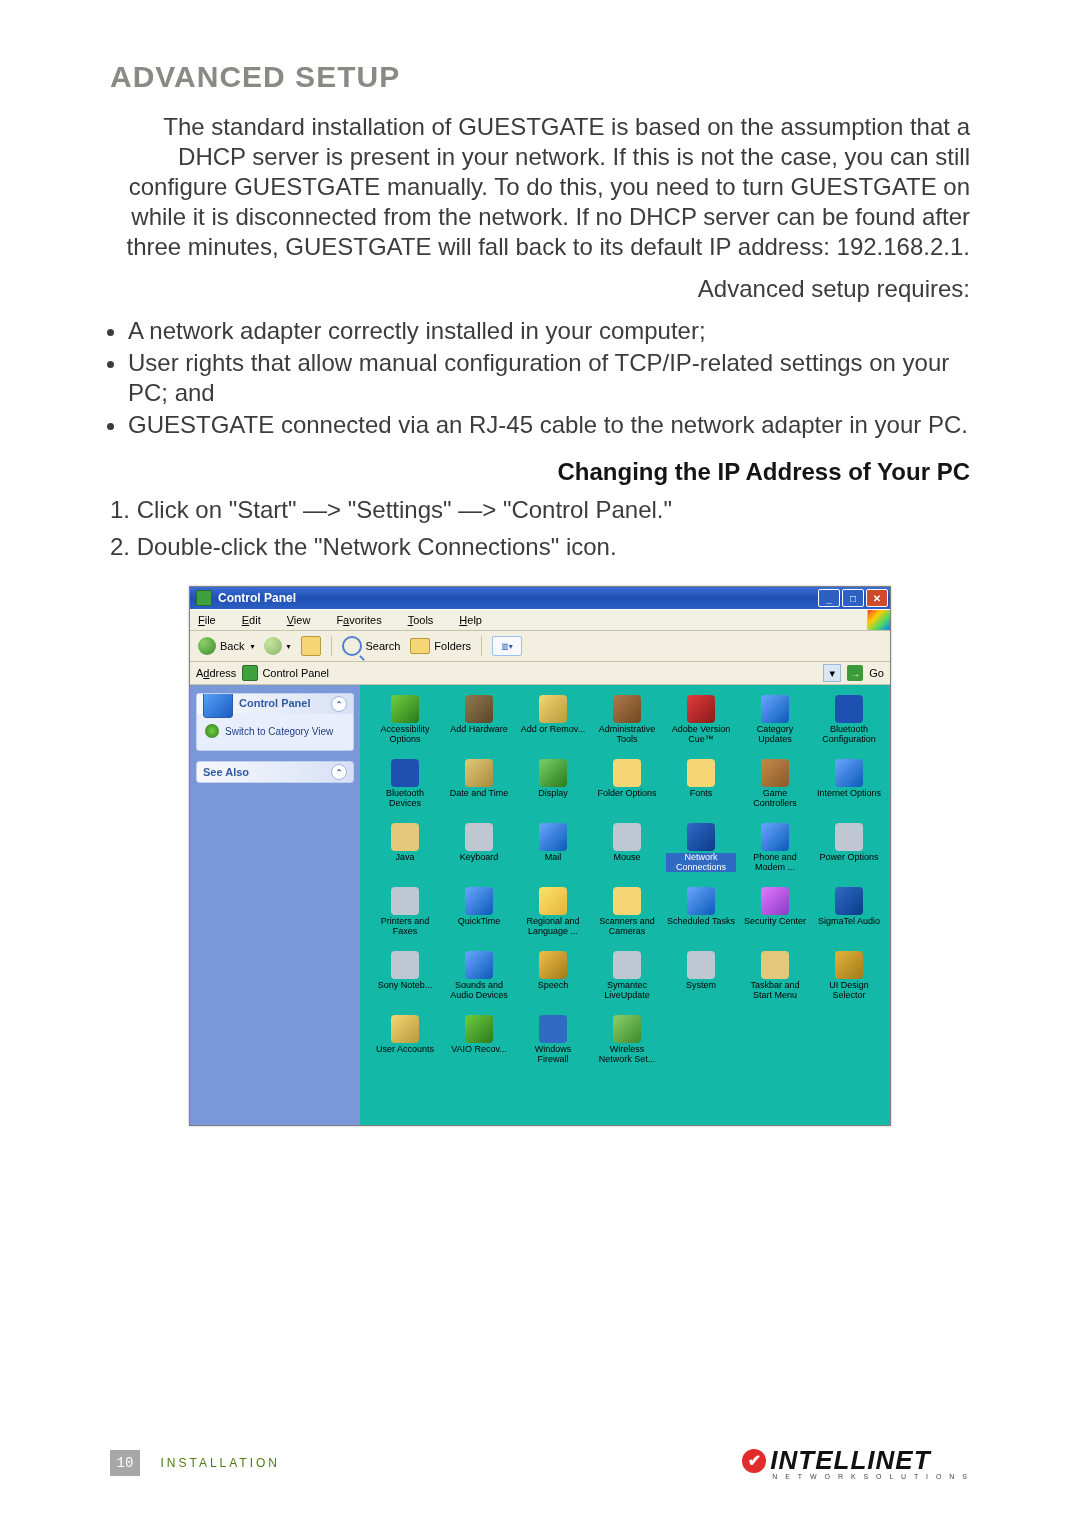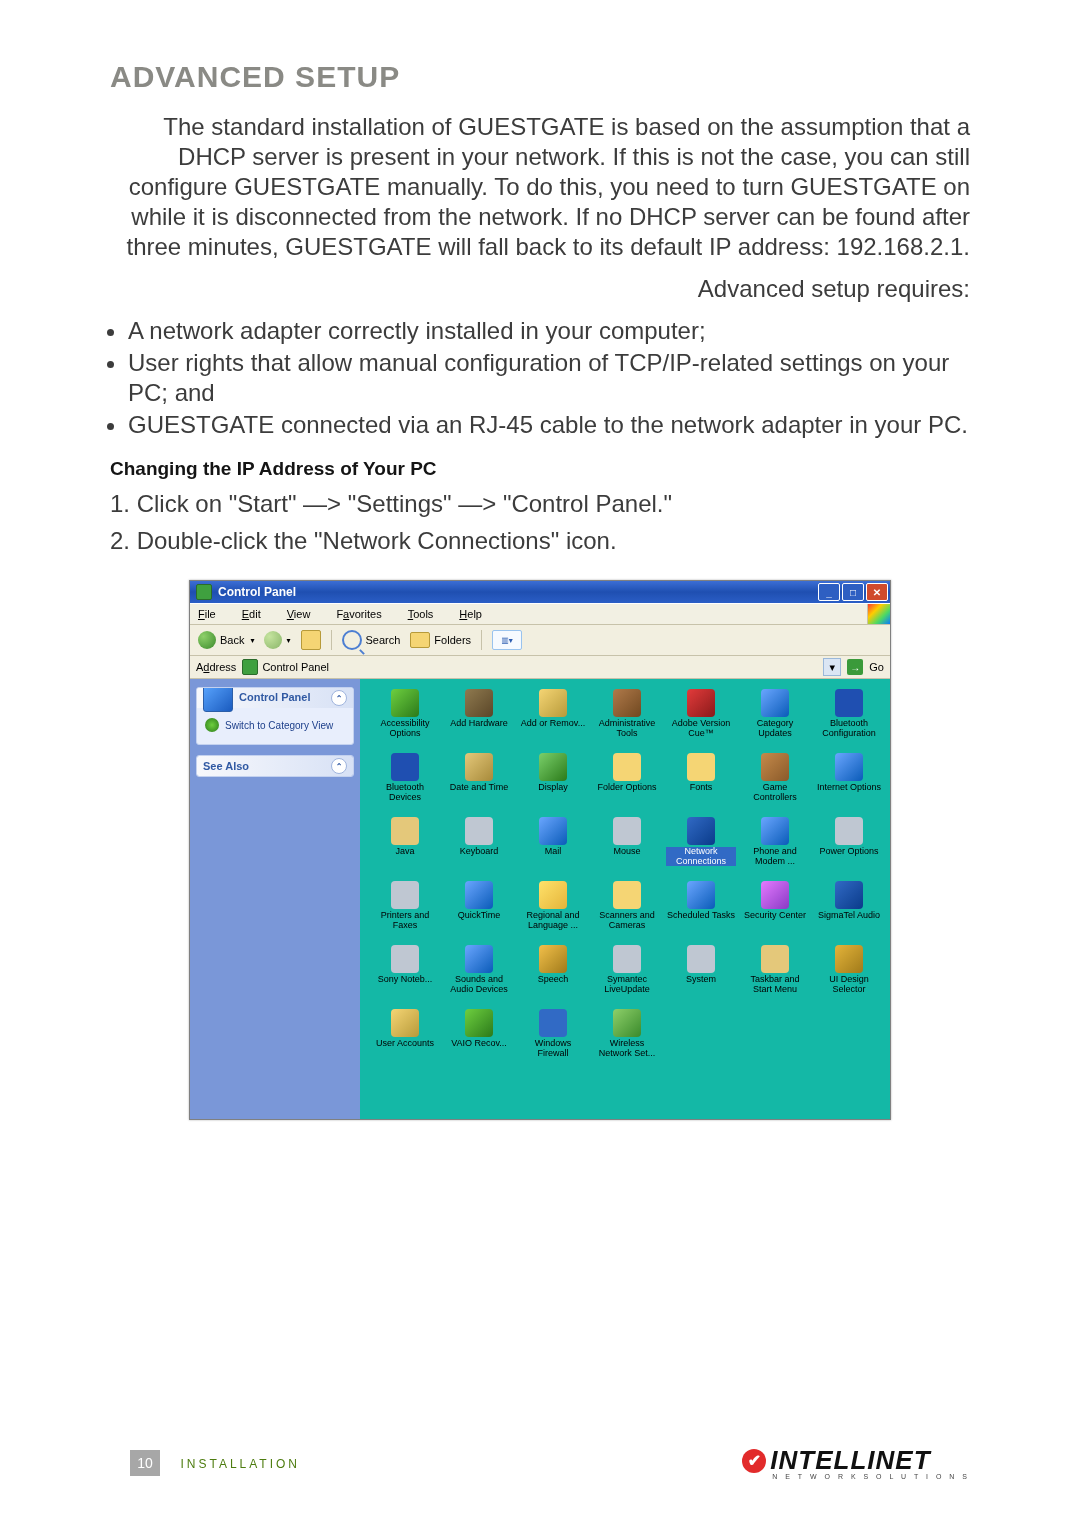--- a/index.html
+++ b/index.html
@@ -38,25 +38,26 @@
     padding-left: 18px;
   }
   .bullets li {
     font-size: 24px;
     line-height: 1.25;
     font-weight: 300;
     margin: 0 0 2px 0;
     color: #3c3c3c;
   }
   .subheading {
-    font-size: 19px;
+    font-size: 24px;
     font-weight: 700;
     color: #141414;
     margin: 18px 0 8px 0;
     font-family: Arial, sans-serif;
+    text-align: right;
   }
   .steps {
     font-size: 24px;
     line-height: 1.3;
     font-weight: 300;
     margin: 0 0 6px 0;
     color: #3c3c3c;
   }
 
   
@@ -318,22 +319,21 @@
   .page-num {
     width: 30px;
     height: 26px;
     background: #a7a7a7;
     color: #fff;
     display: inline-flex;
     align-items: center;
     justify-content: center;
     font-size: 14px;
     margin-right: 16px;
-    font-family: Liberation Sans, sans-serif;
-    margin-left: 20px;
+    font-family: Liberation Mono, monospace;
   }
   .footer-label {
     font-size: 12px;
     letter-spacing: 3px;
     color: #4d7c0f;
     font-family: Arial, sans-serif;
   }
   .brand {
     display: inline-flex;
     align-items: center;

